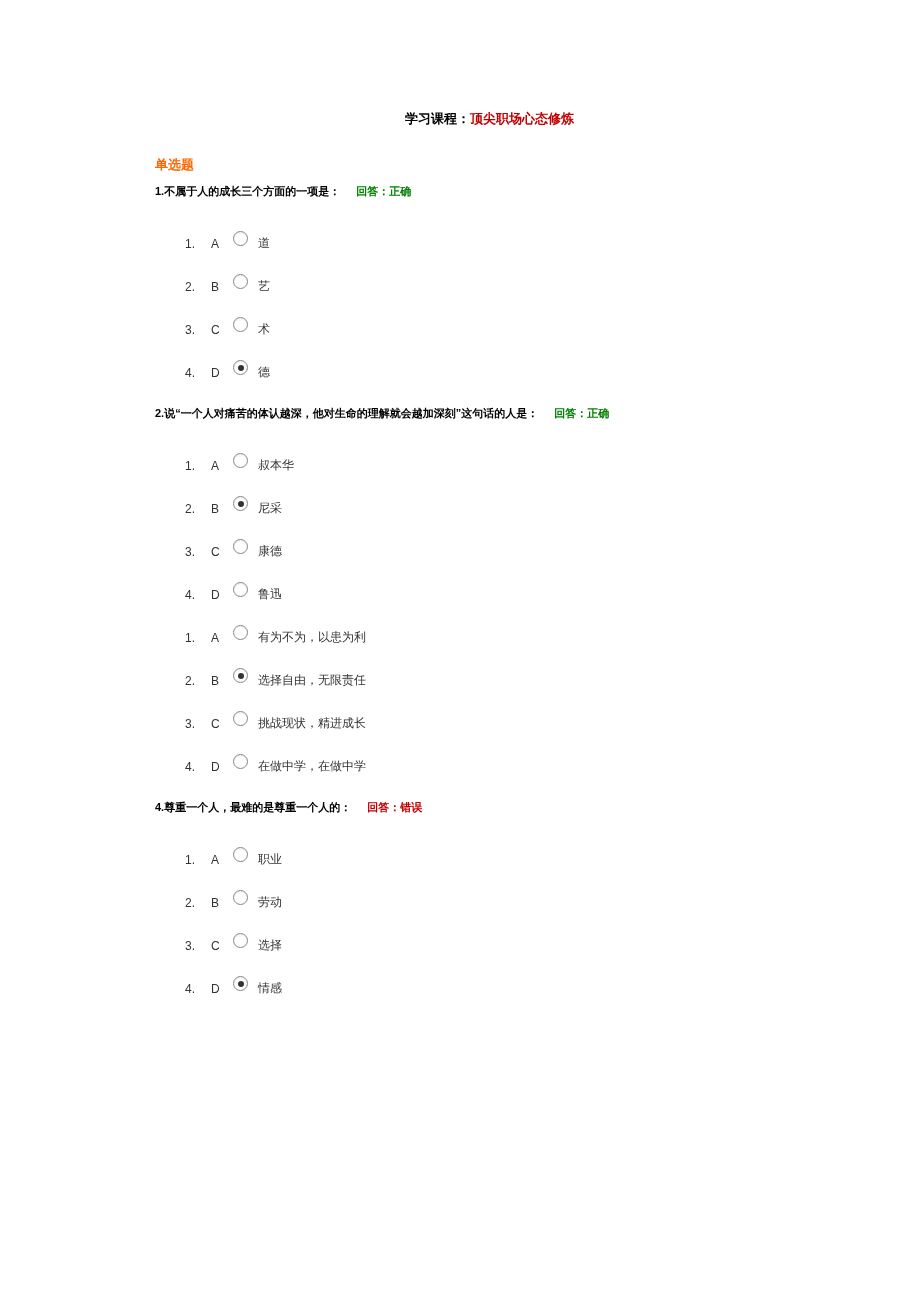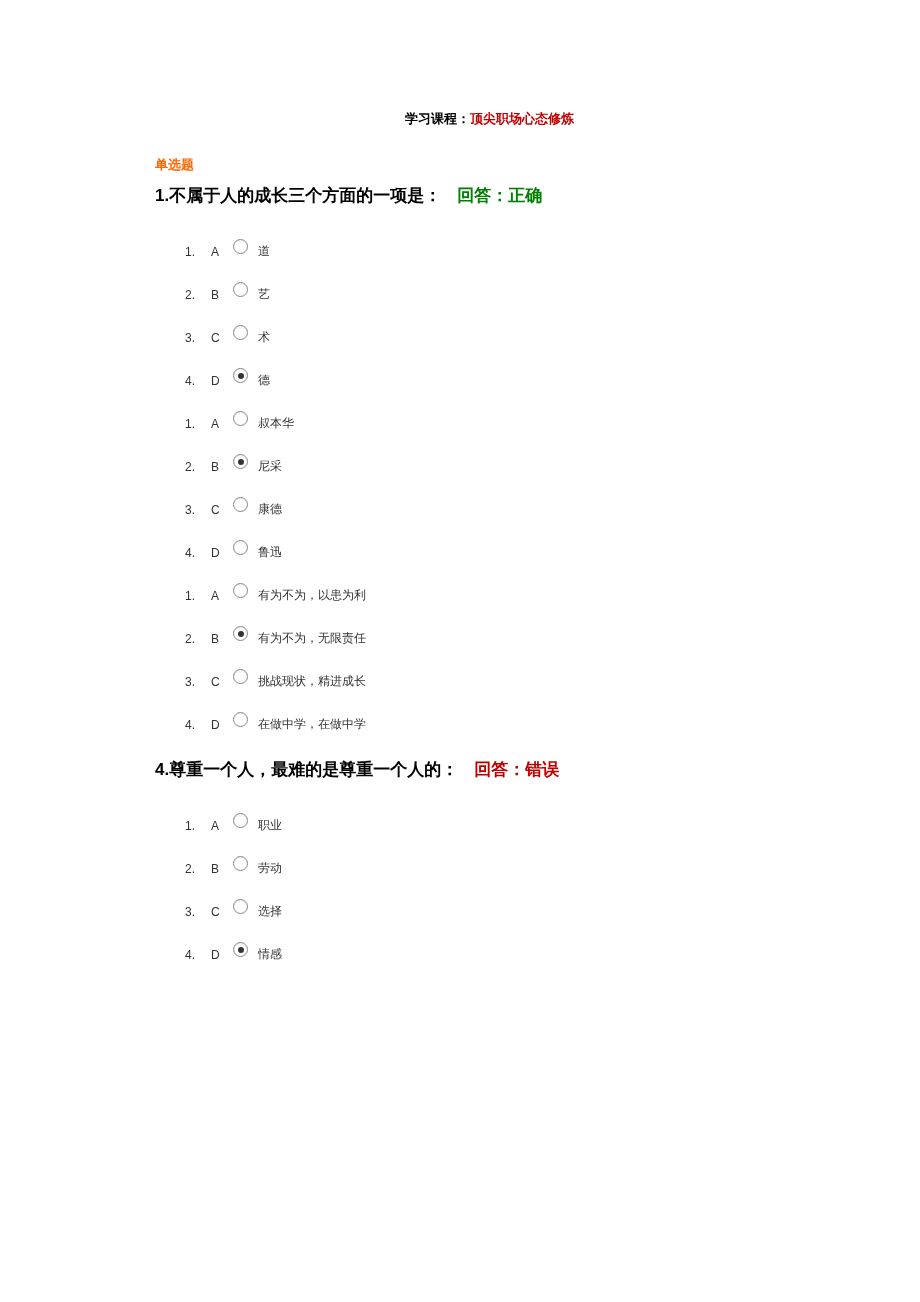--- a/index.html
+++ b/index.html
@@ -27,21 +27,21 @@
     .section-title {
       color: #ff6600;
       font-size: 13px;
       font-weight: bold;
       margin-bottom: 10px;
     }
     .question {
       margin-bottom: 20px;
     }
     .question-text {
-      font-size: 17px;
+      font-size: 11px;
       font-weight: bold;
       color: #000;
       margin-bottom: 35px;
     }
     .answer-status {
       color: #008000;
       font-weight: bold;
       margin-left: 16px;
     }
     .answer-status.wrong {
@@ -129,20 +129,21 @@
           </div>
           <div class="option-row">
             <span class="option-num">4.</span>
             <span class="option-letter">D</span>
             <span class="radio-wrapper"><span class="radio-circle selected"></span></span>
             <span class="option-text">德</span>
           </div>
         </div>
       </div>
       <div class="question">
+        <div class="question-text"><span>2.</span><span>说“一个人对痛苦的体认越深，他对生命的理解就会越加深刻”这句话的人是：</span><span class="answer-status"><span>回答：</span><span>正确</span></span></div>
         <div class="options">
           <div class="option-row">
             <span class="option-num">1.</span>
             <span class="option-letter">A</span>
             <span class="radio-wrapper"><span class="radio-circle"></span></span>
             <span class="option-text">叔本华</span>
           </div>
           <div class="option-row">
             <span class="option-num">2.</span>
             <span class="option-letter">B</span>
@@ -168,21 +169,21 @@
           <div class="option-row">
             <span class="option-num">1.</span>
             <span class="option-letter">A</span>
             <span class="radio-wrapper"><span class="radio-circle"></span></span>
             <span class="option-text">有为不为，以患为利</span>
           </div>
           <div class="option-row">
             <span class="option-num">2.</span>
             <span class="option-letter">B</span>
             <span class="radio-wrapper"><span class="radio-circle selected"></span></span>
-            <span class="option-text">有为不为，无限责任</span>
+            <span class="option-text">选择自由，无限责任</span>
           </div>
           <div class="option-row">
             <span class="option-num">3.</span>
             <span class="option-letter">C</span>
             <span class="radio-wrapper"><span class="radio-circle"></span></span>
             <span class="option-text">挑战现状，精进成长</span>
           </div>
           <div class="option-row">
             <span class="option-num">4.</span>
             <span class="option-letter">D</span>

